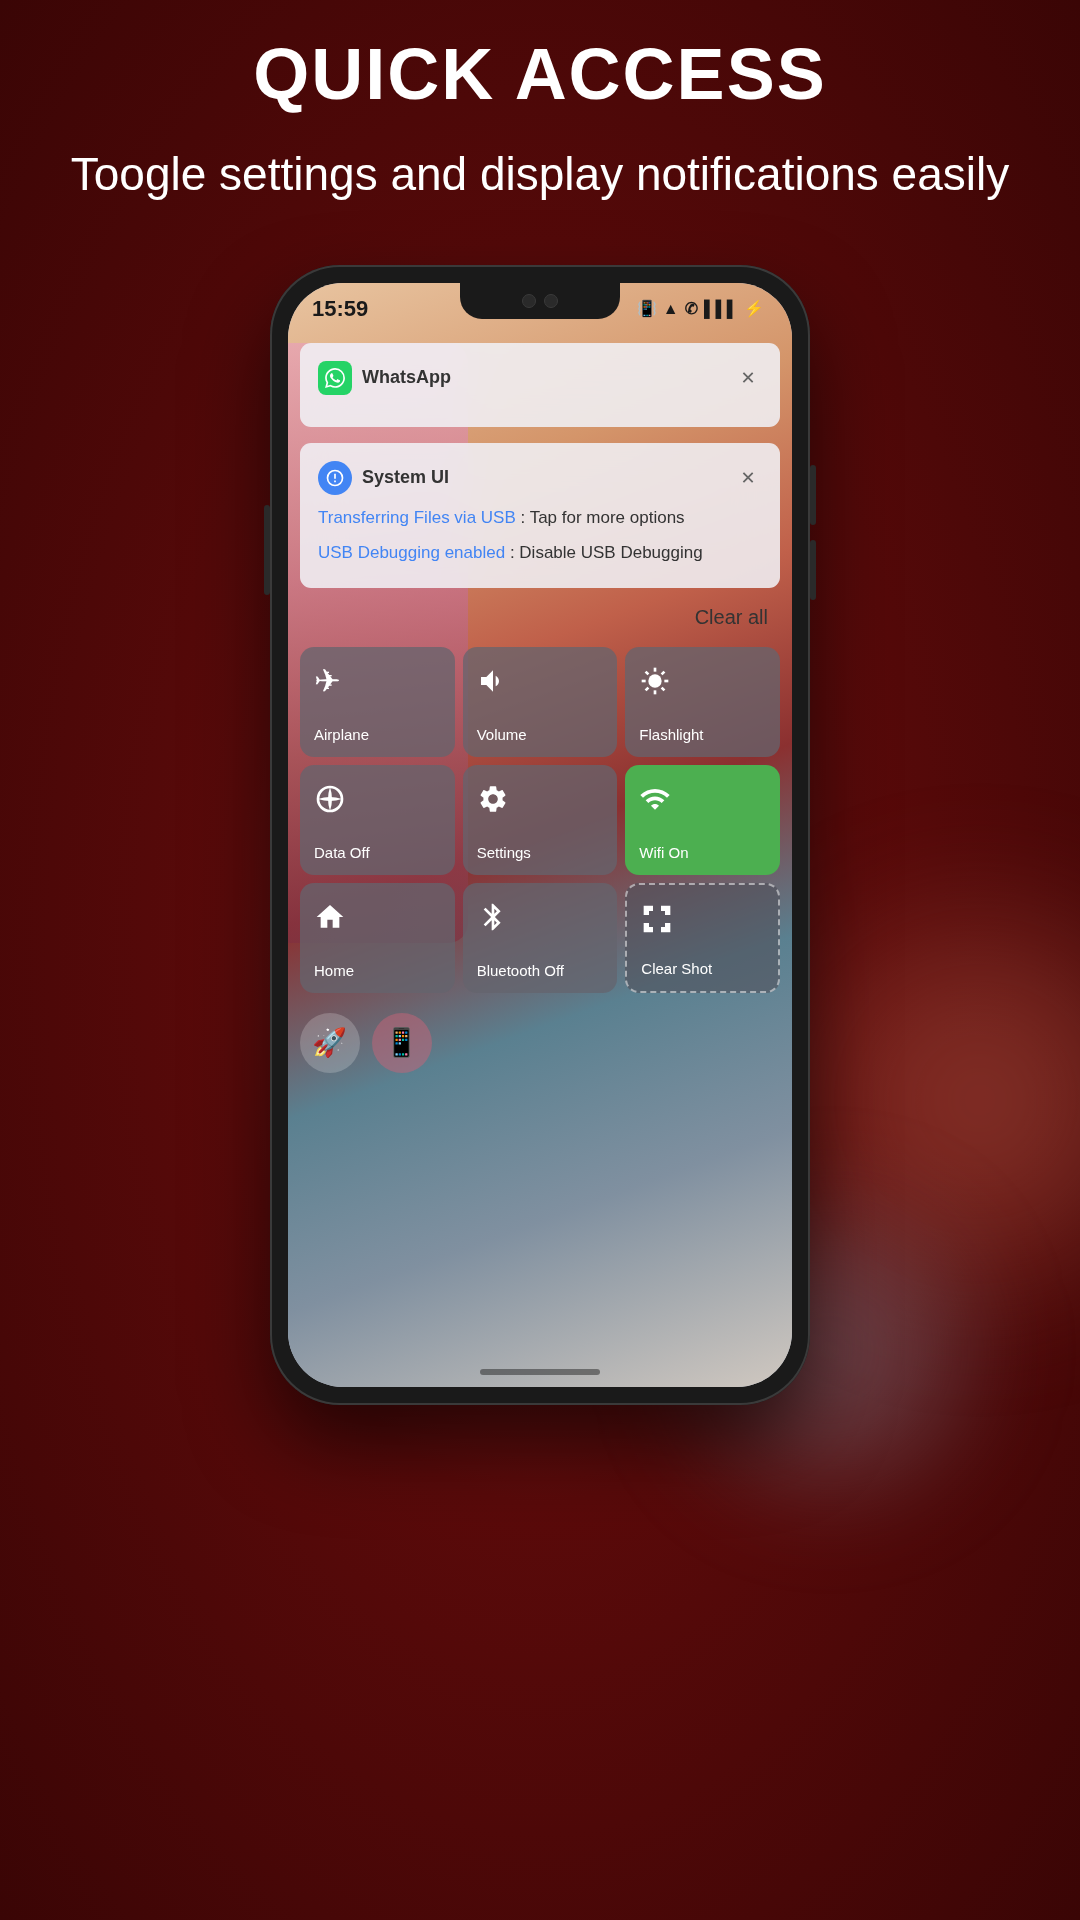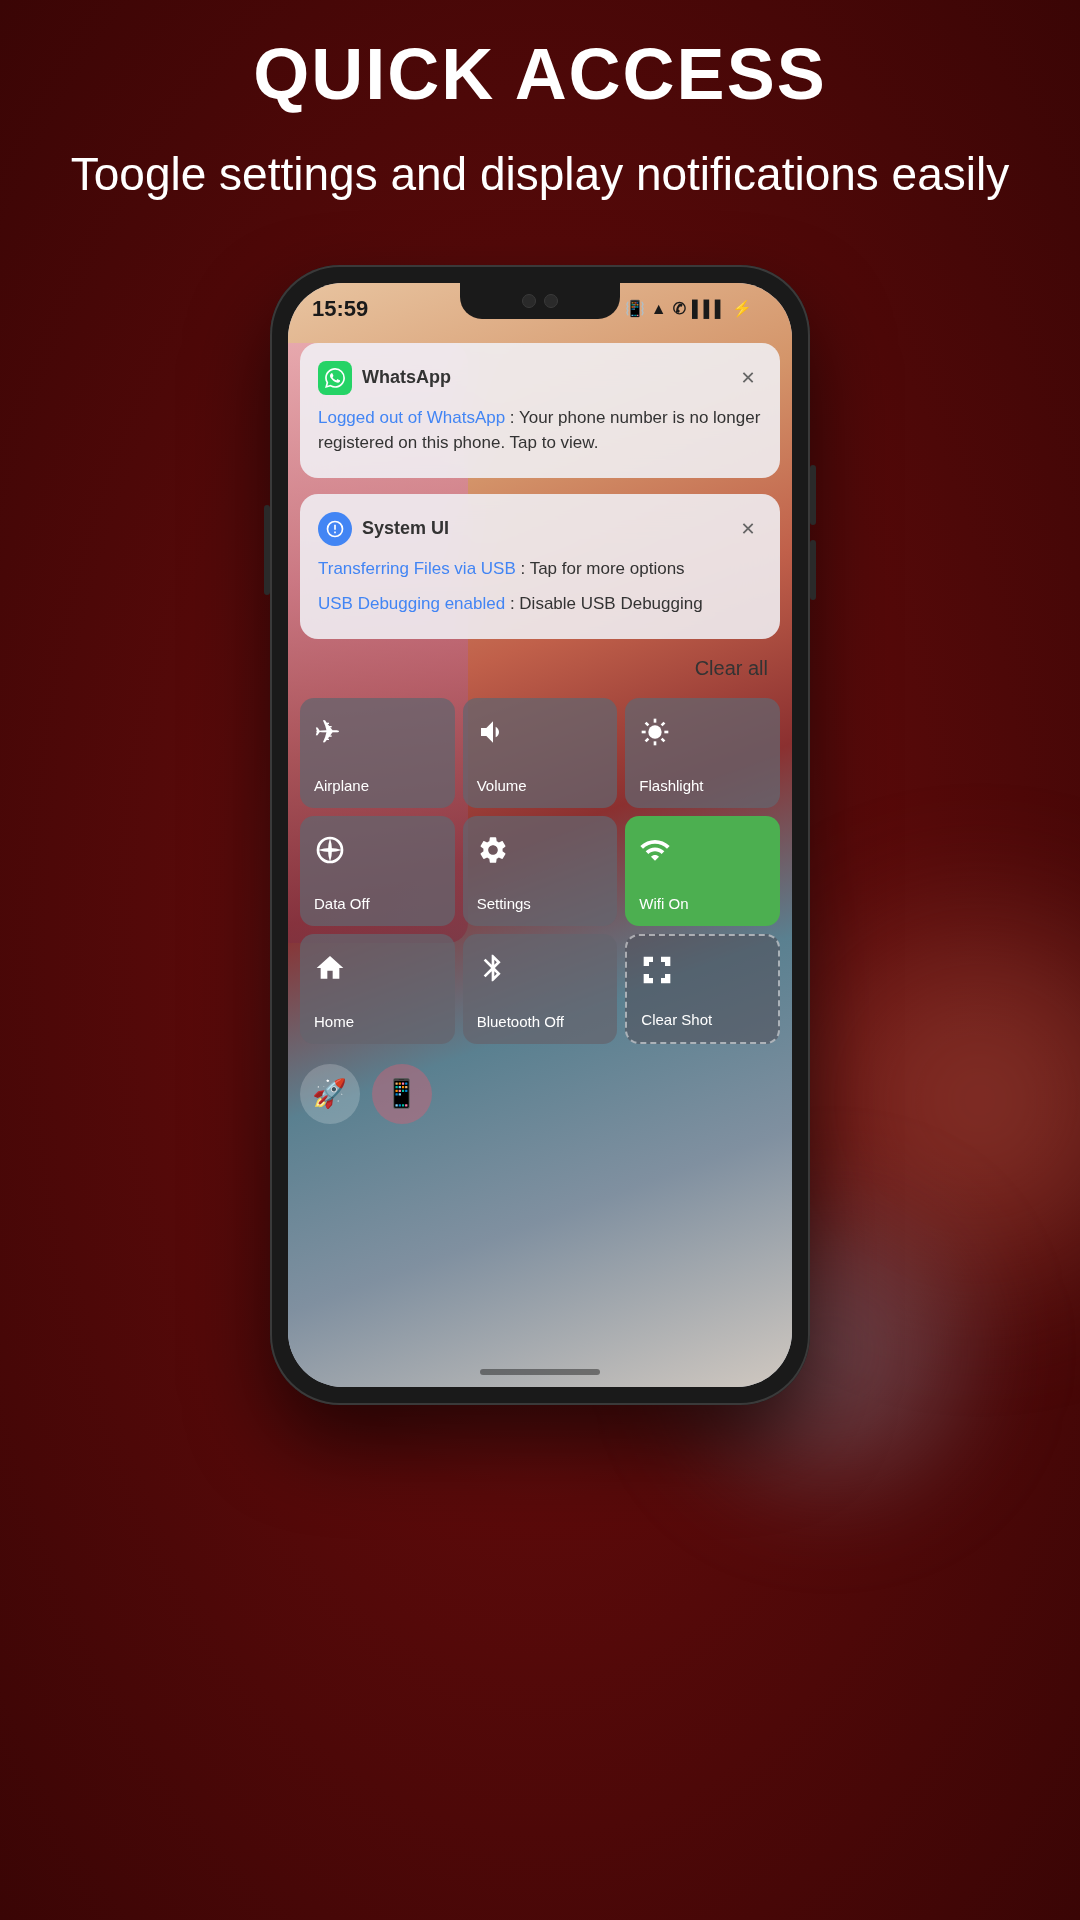--- a/index.html
+++ b/index.html
@@ -112,21 +112,21 @@
       border-radius: 50%;
       background: #2a2a2a;
       border: 1px solid #3a3a3a;
     }
 
     
     .status-bar {
       position: absolute;
       top: 0;
       left: 0;
-      right: 16px;
+      right: 4px;
       height: 52px;
       display: flex;
       align-items: center;
       justify-content: space-between;
       padding: 0 24px;
       z-index: 50;
       color: #1a1a1a;
       font-size: 20px;
       font-weight: 600;
     }
@@ -143,21 +143,21 @@
       bottom: 0;
       z-index: 20;
       display: flex;
       flex-direction: column;
     }
 
     .notification-card {
       background: rgba(240, 240, 245, 0.88);
       backdrop-filter: blur(20px);
       margin: 8px 12px;
-      border-radius: 18px;
+      border-radius: 11px;
       padding: 18px 18px 22px;
       position: relative;
     }
 
     .notif-header {
       display: flex;
       align-items: center;
       margin-bottom: 10px;
     }
 
@@ -375,23 +375,20 @@
 
         <div class="notification-card">
           <div class="notif-header">
             <div class="notif-app-icon whatsapp-icon">
               <svg width="20" height="20" viewBox="0 0 24 24" fill="white">
                 <path d="M17.472 14.382c-.297-.149-1.758-.867-2.03-.967-.273-.099-.471-.148-.67.15-.197.297-.767.966-.94 1.164-.173.199-.347.223-.644.075-.297-.15-1.255-.463-2.39-1.475-.883-.788-1.48-1.761-1.653-2.059-.173-.297-.018-.458.13-.606.134-.133.298-.347.446-.52.149-.174.198-.298.298-.497.099-.198.05-.371-.025-.52-.075-.149-.669-1.612-.916-2.207-.242-.579-.487-.5-.669-.51-.173-.008-.371-.01-.57-.01-.198 0-.52.074-.792.372-.272.297-1.04 1.016-1.04 2.479 0 1.462 1.065 2.875 1.213 3.074.149.198 2.096 3.2 5.077 4.487.709.306 1.262.489 1.694.625.712.227 1.36.195 1.871.118.571-.085 1.758-.719 2.006-1.413.248-.694.248-1.289.173-1.413-.074-.124-.272-.198-.57-.347m-5.421 7.403h-.004a9.87 9.87 0 01-5.031-1.378l-.361-.214-3.741.982.998-3.648-.235-.374a9.86 9.86 0 01-1.51-5.26c.001-5.45 4.436-9.884 9.888-9.884 2.64 0 5.122 1.03 6.988 2.898a9.825 9.825 0 012.893 6.994c-.003 5.45-4.437 9.884-9.885 9.884m8.413-18.297A11.815 11.815 0 0012.05 0C5.495 0 .16 5.335.157 11.892c0 2.096.547 4.142 1.588 5.945L.057 24l6.305-1.654a11.882 11.882 0 005.683 1.448h.005c6.554 0 11.89-5.335 11.893-11.893a11.821 11.821 0 00-3.48-8.413z"></path>
               </svg>
             </div>
             <div class="notif-app-name">WhatsApp</div>
             <div class="notif-close">✕</div>
-          </div>
-          <div class="notif-body">
-            <span class="notif-link">Logged out of WhatsApp</span><span> : Your phone number is no longer registered on this phone. Tap to view.</span>
           </div>
         </div>
 
         <div class="notification-card">
           <div class="notif-header">
             <div class="notif-app-icon systemui-icon">
               <svg width="20" height="20" viewBox="0 0 24 24" fill="white">
                 <path d="M12 2a10 10 0 100 20A10 10 0 0012 2zm0 18a8 8 0 110-16 8 8 0 010 16zm-1-5h2v2h-2zm0-8h2v6h-2z"></path>
               </svg>
             </div>

